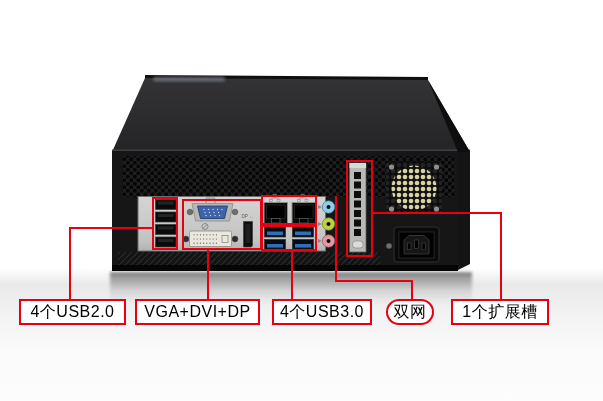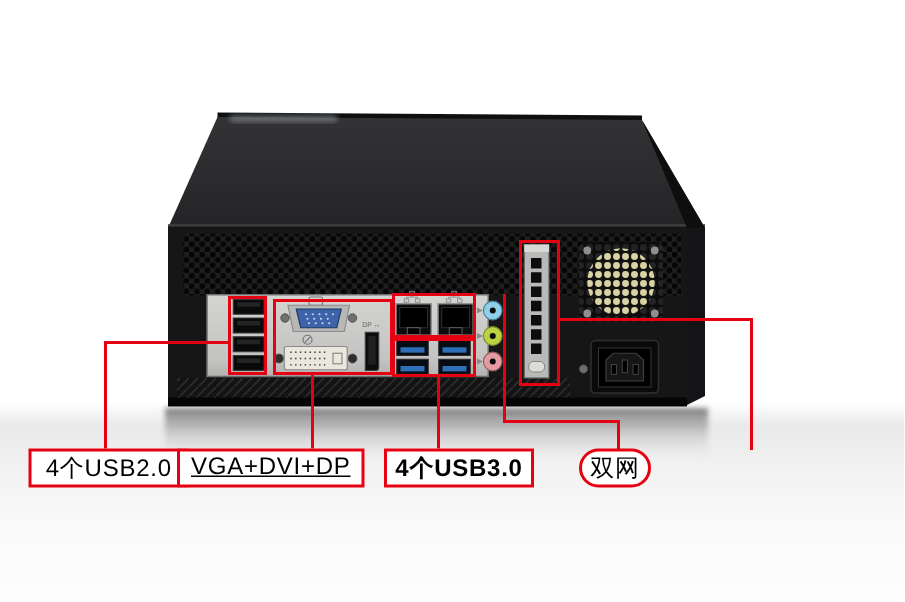--- a/index.html
+++ b/index.html
@@ -271,17 +271,18 @@
     <rect x="347" y="161" width="25" height="95"></rect>
     <polyline points="153,228 70,228 70,300"></polyline>
     <polyline points="208,249 208,300"></polyline>
     <polyline points="292,250 292,300"></polyline>
     <polyline points="336,196 336,281 412,281 412,300"></polyline>
     <polyline points="372,213 501,213 501,300"></polyline>
   </g>
 </svg>
 
 <div class="tag" style="left:19px;width:107px;">4个USB2.0</div>
-<div class="tag" style="left:118px;width:125px;text-decoration:underline;">VGA+DVI+DP</div>
-<div class="tag" style="left:256px;width:100px;font-weight:bold;">4个USB3.0</div>
+<div class="tag" style="left:135px;width:125px;">VGA+DVI+DP</div>
+<div class="tag" style="left:272px;width:100px;">4个USB3.0</div>
 <div class="tag" style="left:386px;width:48px;border-radius:13px;">双网</div>
+<div class="tag" style="left:451px;width:98px;">1个扩展槽</div>
 
 </div>
 
 </body></html>

